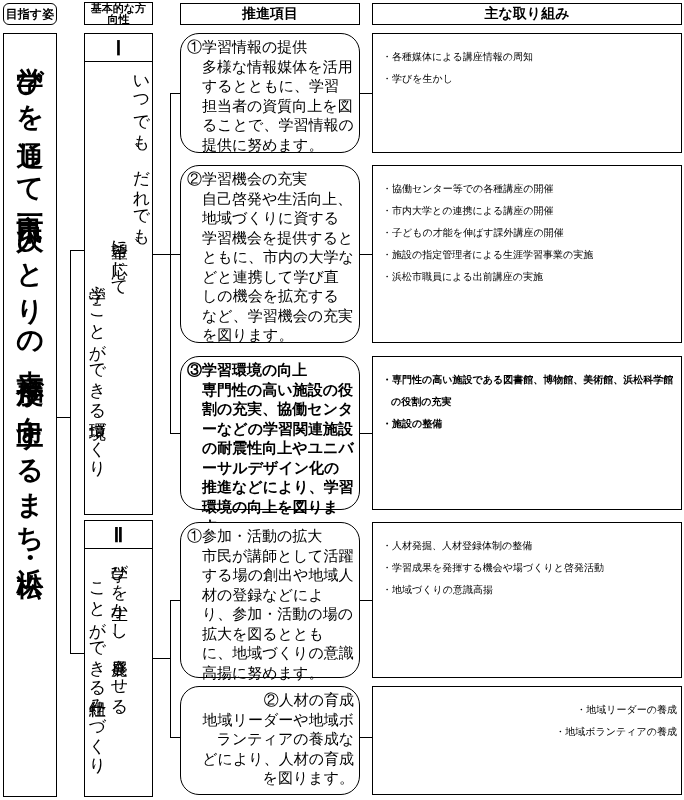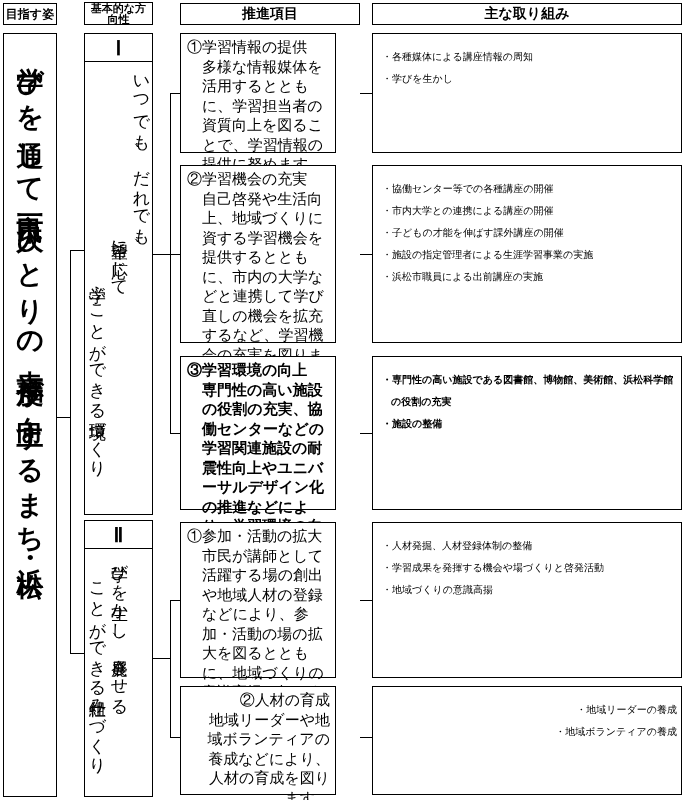--- a/index.html
+++ b/index.html
@@ -1,41 +1,41 @@
 <!DOCTYPE html>
 <html><head>
 <meta charset="utf-8">
 <style>
   html,body{margin:0;padding:0;background:#fff;}
   .stage{position:relative;width:684px;height:800px;background:#ffffff;
          font-family:"Liberation Sans",sans-serif;color:#000;overflow:hidden;}
   .box{position:absolute;border:1px solid #000;background:#fff;box-sizing:border-box;}
   .hdr{display:flex;align-items:center;justify-content:center;font-weight:bold;text-align:center;}
-  .h-goal{left:3px;top:3px;width:54px;height:22px;font-size:12px;}
+  .h-goal{left:3px;top:3px;width:54px;height:22px;font-size:12px;border-radius:6px;}
   .h-dir{left:84px;top:2px;width:69px;height:23px;font-size:11px;line-height:11px;padding:0 5px;}
   .h-promo{left:180px;top:3px;width:180px;height:22px;font-size:14px;}
   .h-init{left:372px;top:3px;width:310px;height:22px;font-size:14px;}
 
   .vision-box{left:3px;top:33px;width:54px;height:764px;display:flex;justify-content:center;}
   .vision-text{writing-mode:vertical-rl;text-orientation:upright;
                font-size:27px;font-weight:bold;letter-spacing:4px;padding-top:12px;}
 
   .dir1{left:84px;top:33px;width:69px;height:482px;}
   .dir2{left:84px;top:520px;width:69px;height:277px;}
   .dir-head{height:27px;border-bottom:1px solid #000;display:flex;align-items:center;
             justify-content:center;font-family:"Liberation Serif",serif;font-size:20px;font-weight:bold;}
   .dir-body{writing-mode:vertical-rl;text-orientation:upright;font-size:17px;
             line-height:22px;height:calc(100% - 27px);padding:2px 1px;box-sizing:border-box;}
   .dir2 .dir-body{padding-right:10px;}
   .d1-l2{padding-top:165px;}
   .d1-l3{padding-top:210px;}
   .d2-l1{padding-top:2px;}
   .d2-l2{padding-top:20px;}
 
-  .item{left:180px;width:156px;font-size:15px;line-height:19.5px;padding:3px 5px 0 6px;}
+  .item{left:180px;width:180px;font-size:15px;line-height:19.5px;padding:3px 5px 0 6px;border-radius:19px;}
   .item-body{padding-left:15px;}
   .init{left:372px;width:310px;font-size:10px;line-height:22px;padding:12px 4px 0 5px;}
   .init .b{padding-left:13px;text-indent:-9px;}
 
   .r1{top:33px;height:120px;}
   .r2{top:165px;height:178px;}
   .r3{top:356px;height:154px;font-weight:bold;}
   .r4{top:522px;height:156px;}
   .r5{top:686px;height:109px;text-align:right;}
 

